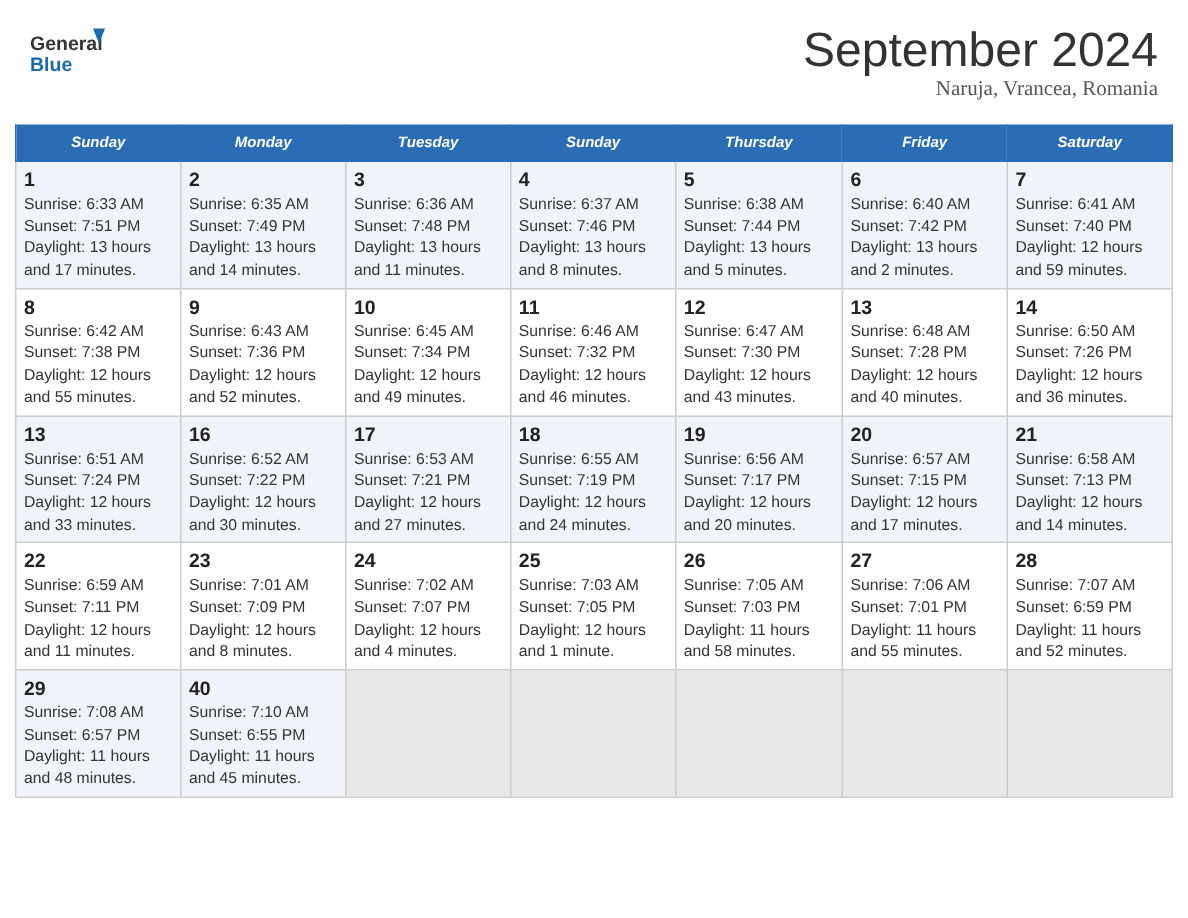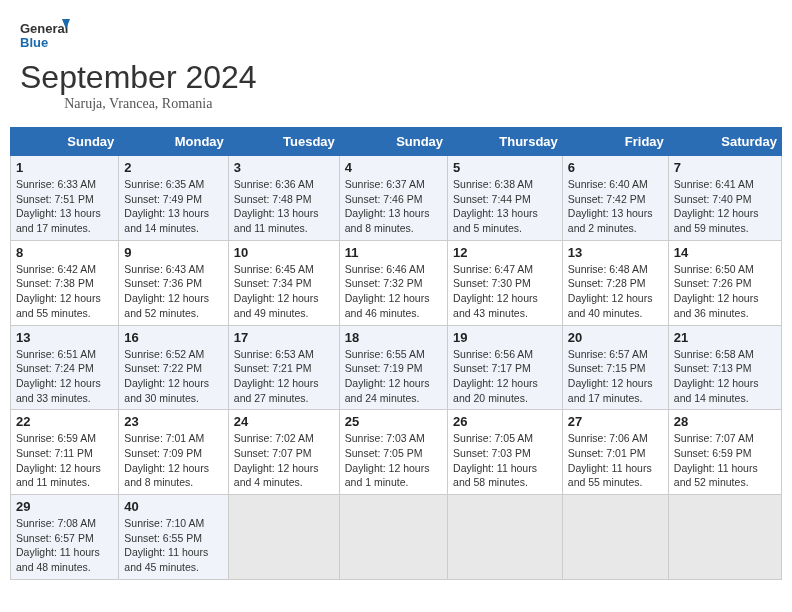--- a/index.html
+++ b/index.html
@@ -9,29 +9,28 @@
       width: 792px;
       min-height: 612px;
       padding: 10px;
     }
     .header {
       display: flex;
       justify-content: space-between;
       align-items: flex-start;
       margin-bottom: 10px;
       padding: 5px 10px;
-      flex-direction: column;
     }
     .logo {
       display: flex;
       align-items: center;
       gap: 4px;
     }
     .title-block {
-      text-align: center;
+      text-align: right;
     }
     .month-title {
       font-size: 32px;
       font-weight: normal;
       color: #333;
     }
     .subtitle {
       font-size: 14px;
       color: #555;
       font-family: Liberation Serif, serif;
@@ -40,24 +39,25 @@
       width: 100%;
       border-collapse: collapse;
       font-size: 11px;
     }
     thead tr {
       background-color: #2a6db5;
       color: #fff;
     }
     thead th {
       padding: 6px 4px;
-      text-align: right;
-      font-size: 13px;
+      text-align: center;
+      font-size: 10px;
       font-weight: bold;
       border: 1px solid #2a6db5;
+      font-style: italic;
     }
     tbody tr {
       vertical-align: top;
     }
     tbody td {
       border: 1px solid #ccc;
       padding: 4px 5px;
       vertical-align: top;
       height: 80px;
     }

